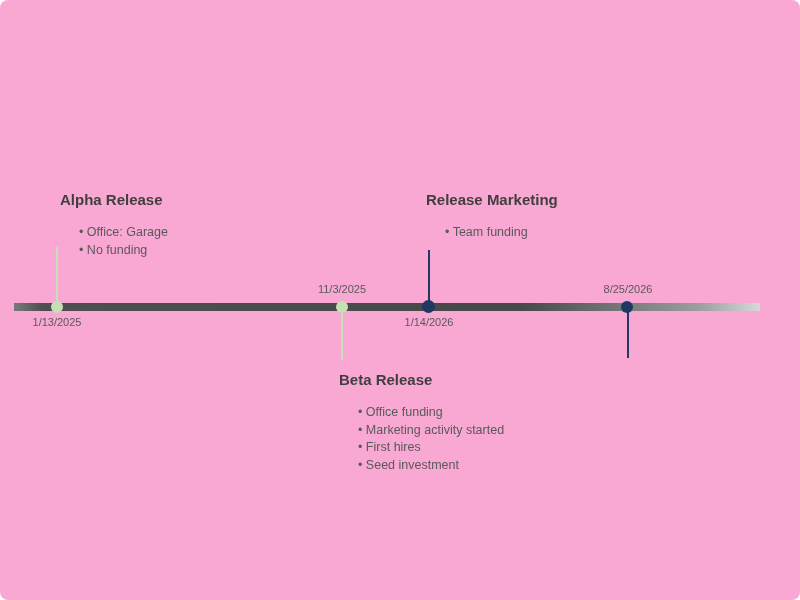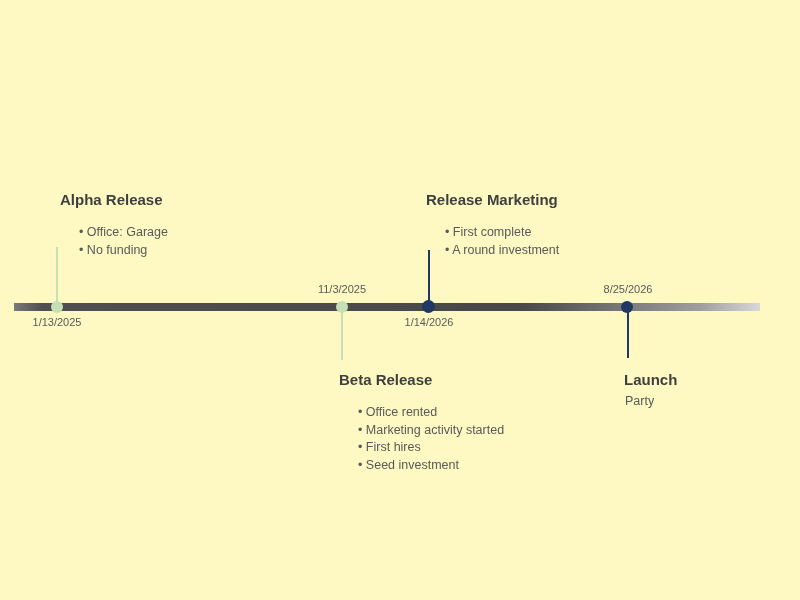--- a/index.html
+++ b/index.html
@@ -2,22 +2,23 @@
 <html><head>
 <meta charset="utf-8">
 <style>
   html, body { margin: 0; padding: 0; }
   body { background: #ffffff; font-family: "Liberation Sans", sans-serif; }
 
   .canvas {
     position: relative;
     width: 800px;
     height: 600px;
-    background: #fef9c3;
+    background: #f9a8d4;
     overflow: hidden;
+    border-radius: 8px;
   }
 
   .bar {
     position: absolute;
     left: 14px;
     top: 303px;
     width: 746px;
     height: 8px;
     background: linear-gradient(to right,
       #7a7a7a 0px,
@@ -108,40 +109,35 @@
       <li>No funding</li>
     </ul>
   </div>
   <div class="date" id="date-0">1/13/2025</div>
 
   <div class="conn green" id="conn-1"></div>
   <div class="dot green" id="dot-1"></div>
   <div class="content" id="content-1">
     <div class="title">Beta Release</div>
     <ul class="bullets">
-      <li>Office rented</li>
+      <li>Office funding</li>
       <li>Marketing activity started</li>
       <li>First hires</li>
       <li>Seed investment</li>
     </ul>
   </div>
   <div class="date" id="date-1">11/3/2025</div>
 
   <div class="conn navy" id="conn-2"></div>
   <div class="dot navy" id="dot-2"></div>
   <div class="content" id="content-2">
     <div class="title">Release Marketing</div>
     <ul class="bullets">
-      <li>First complete</li>
-      <li>A round investment</li>
+      <li>Team funding</li>
     </ul>
   </div>
   <div class="date" id="date-2">1/14/2026</div>
 
   <div class="conn navy" id="conn-3"></div>
   <div class="dot navy" id="dot-3"></div>
-  <div class="content" id="content-3">
-    <div class="title">Launch</div>
-    <div class="plain">Party</div>
-  </div>
   <div class="date" id="date-3">8/25/2026</div>
 
 </div>
 
 </body></html>

